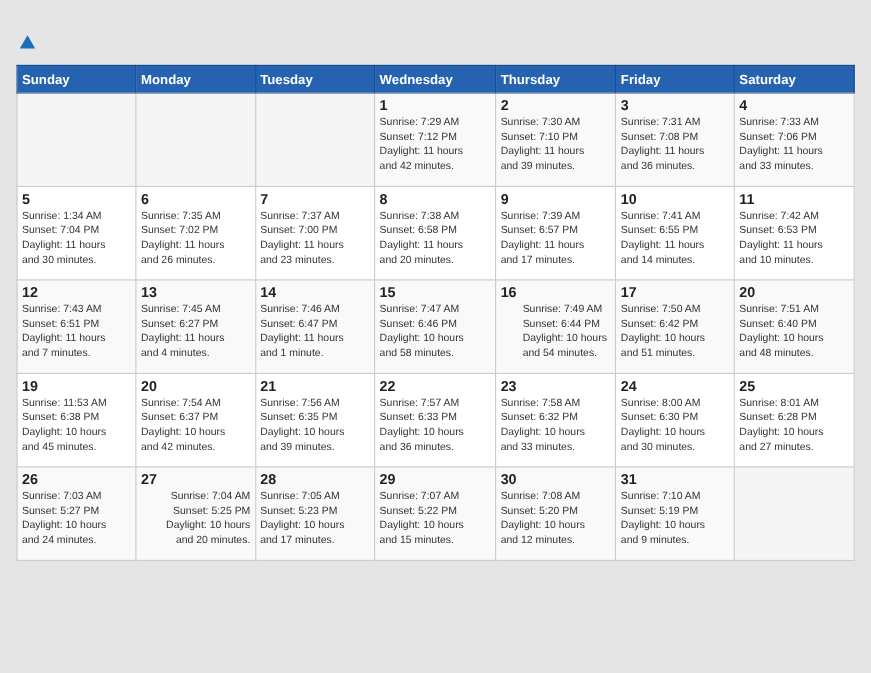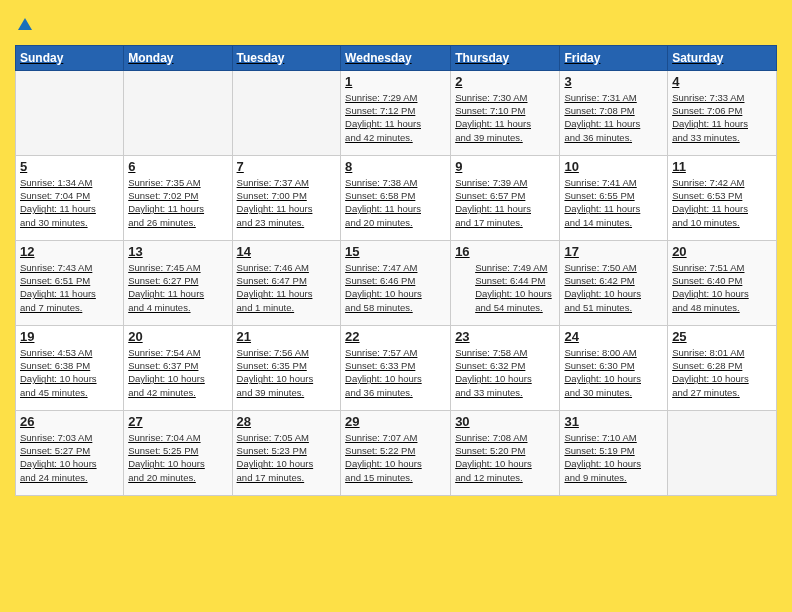--- a/index.html
+++ b/index.html
@@ -6,23 +6,22 @@
     body {
       font-family: Arial, sans-serif;
       background: #fff;
       width: 792px;
       height: 612px;
       overflow: hidden;
     }
     .page {
       width: 792px;
       min-height: 612px;
-      padding: 15px 15px 10px 15px;
-      background: #fde047;
-      text-decoration: underline;
+      padding: 29px 15px 10px 15px;
+      background: #e5e5e5;
     }
     .header {
       display: flex;
       justify-content: space-between;
       align-items: flex-start;
       margin-bottom: 10px;
     }
     .logo {
       display: flex;
       align-items: center;
@@ -250,21 +249,21 @@
             <span class="day-number">20</span>
             <div class="day-info" style="white-space: pre-line;">Sunrise: 7:51 AM
 Sunset: 6:40 PM
 Daylight: 10 hours
 and 48 minutes.</div>
           </td>
         </tr>
         <tr>
           <td>
             <span class="day-number">19</span>
-            <div class="day-info" style="white-space: pre-line;">Sunrise: 4:53 AM
+            <div class="day-info" style="white-space: pre-line;">Sunrise: 11:53 AM
 Sunset: 6:38 PM
 Daylight: 10 hours
 and 45 minutes.</div>
           </td>
           <td>
             <span class="day-number">20</span>
             <div class="day-info" style="white-space: pre-line;">Sunrise: 7:54 AM
 Sunset: 6:37 PM
 Daylight: 10 hours
 and 42 minutes.</div>
@@ -308,21 +307,21 @@
         <tr>
           <td>
             <span class="day-number">26</span>
             <div class="day-info" style="white-space: pre-line;">Sunrise: 7:03 AM
 Sunset: 5:27 PM
 Daylight: 10 hours
 and 24 minutes.</div>
           </td>
           <td>
             <span class="day-number">27</span>
-            <div class="day-info" style="white-space: pre-line;">Sunrise: 7:04 AM
+            <div class="day-info" style="white-space: pre-line; text-align: right;">Sunrise: 7:04 AM
 Sunset: 5:25 PM
 Daylight: 10 hours
 and 20 minutes.</div>
           </td>
           <td>
             <span class="day-number">28</span>
             <div class="day-info" style="white-space: pre-line;">Sunrise: 7:05 AM
 Sunset: 5:23 PM
 Daylight: 10 hours
 and 17 minutes.</div>

